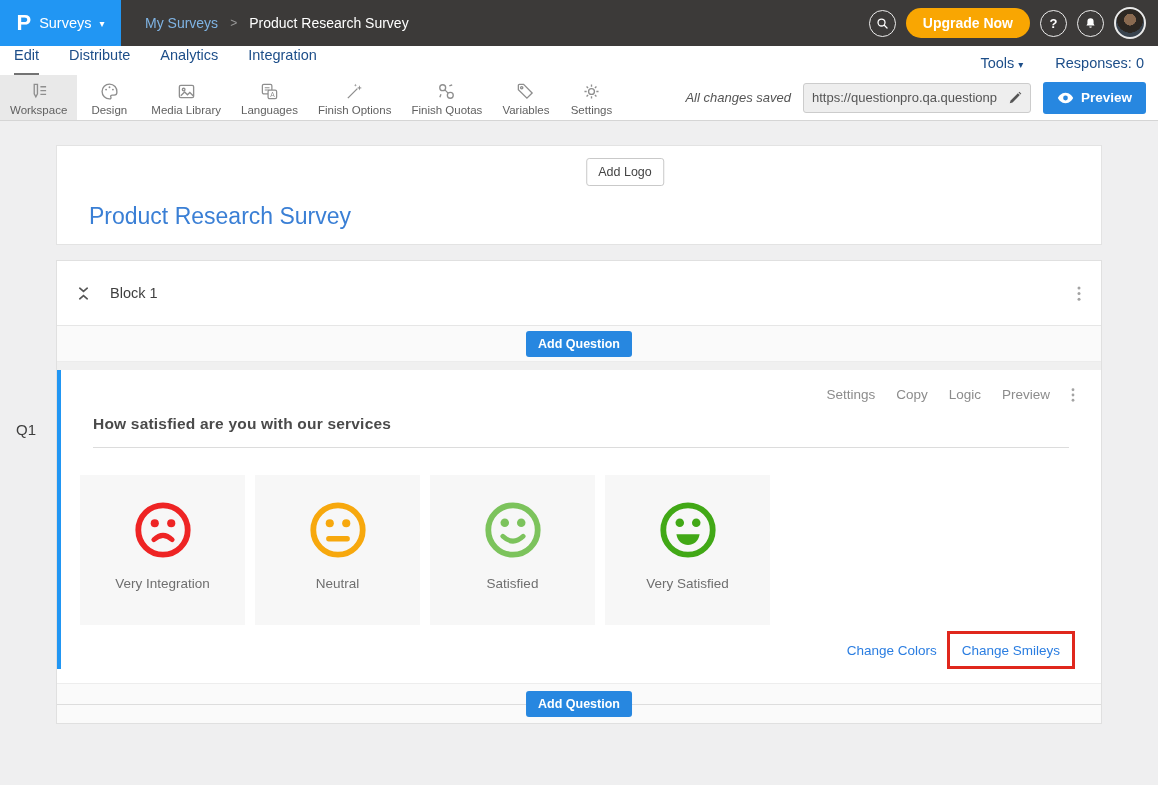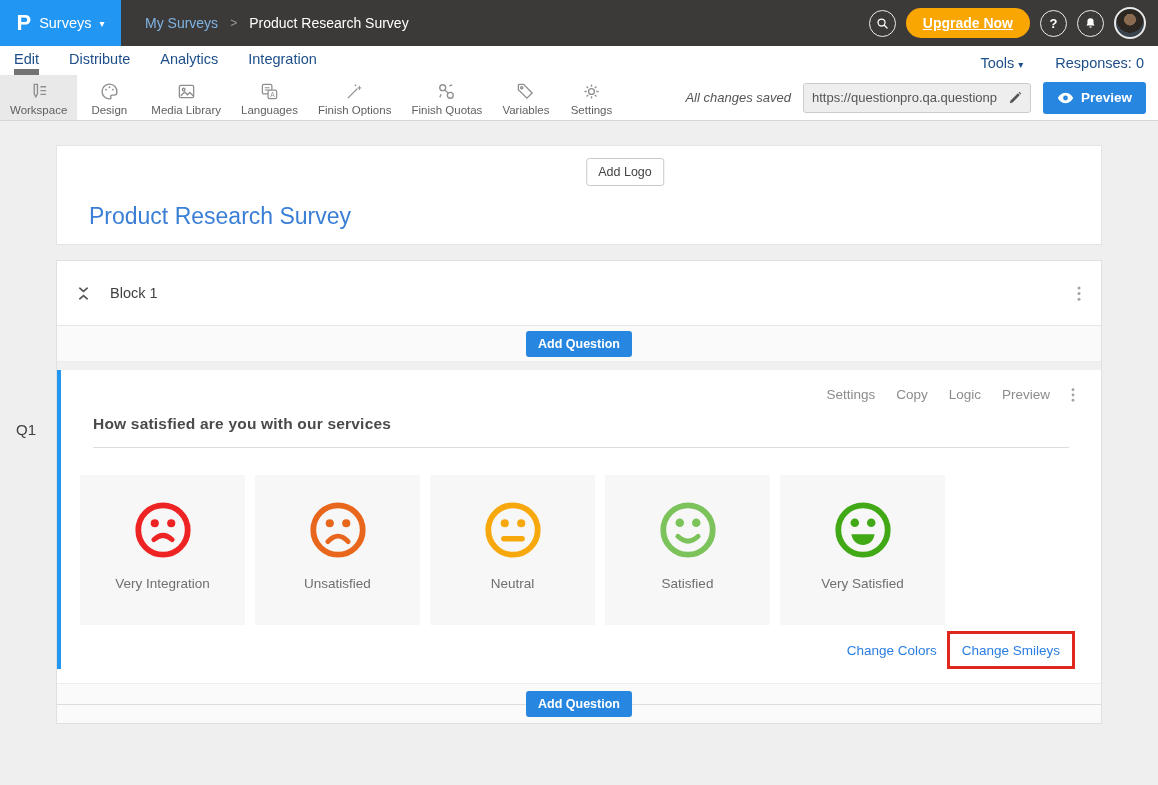--- a/index.html
+++ b/index.html
@@ -15,30 +15,30 @@
   .caret { font-size:10px; }
   .breadcrumb { margin-left:24px; display:flex; align-items:center; font-size:14px; }
   .crumb-parent { color:#7fb3e3; cursor:pointer; }
   .crumb-sep { color:#9a9a9a; margin:0 12px; font-size:12px; }
   .crumb-current { color:#fff; }
   .topbar-right { margin-left:auto; display:flex; align-items:center; gap:10px; padding-right:12px; }
   .circle-btn { width:27px; height:27px; border:1.5px solid rgba(255,255,255,.9);
     border-radius:50%; display:flex; align-items:center; justify-content:center;
     color:#fff; font-size:13px; font-weight:bold; cursor:pointer; }
   .upgrade-btn { background:#f9a602; color:#fff; font-size:14px; font-weight:bold;
-    border:none; border-radius:16px; padding:7px 17px; cursor:pointer;text-decoration:underline; }
+    border:none; border-radius:16px; padding:7px 17px; cursor:pointer; }
   .avatar { width:32px; height:32px; border-radius:50%; border:2px solid #e9e9e9;
     background: radial-gradient(circle at 50% 38%, #8a6a50 0 26%, #2c2722 27% 58%, #39434e 59%);
     cursor:pointer; }
 
   
   .navrow { height:29px; background:#fff; display:flex; align-items:flex-end; padding:0 14px; }
   .nav-tabs { display:flex; gap:30px; }
   .nav-tab { font-size:14.5px; font-weight:500; color:#1d4e89; padding-bottom:4px; cursor:pointer; }
-  .nav-tab.active { border-bottom:6px solid #737373; padding-bottom:2px; }
+  .nav-tab.active { border-bottom:2px solid #737373; padding-bottom:10px; }
   .nav-right { margin-left:auto; display:flex; gap:32px; align-items:flex-end; }
   .nav-right .nav-tab { cursor:pointer; }
 
   
   .toolbar { height:46px; background:#fff; border-bottom:1px solid #d5d5d5;
     display:flex; align-items:stretch; }
   .tool-item { min-width:64px; padding:5px 10px 3px; display:flex; flex-direction:column;
     align-items:center; justify-content:center; gap:3px; color:#616161;
     font-size:11.5px; cursor:pointer; white-space:nowrap; }
   .tool-item svg { width:19px; height:19px; color:#8e8e8e; }
@@ -292,29 +292,20 @@
 
       <div class="options-row">
         <div class="option-card">
           <svg class="smiley" viewBox="0 0 64 64" style="color: rgb(238, 36, 36);">
               <circle cx="32" cy="32" r="25.5" fill="none" stroke="currentColor" stroke-width="6"></circle>
               <circle cx="23.5" cy="25" r="4.2" fill="currentColor"></circle>
               <circle cx="40.5" cy="25" r="4.2" fill="currentColor"></circle>
               <path d="M22.5 42 Q32 33 41.5 42" fill="none" stroke="currentColor" stroke-width="5" stroke-linecap="round"></path>
             </svg>
           <span class="option-label">Very Integration</span>
-        </div>
-        <div class="option-card">
-          <svg class="smiley" viewBox="0 0 64 64" style="color: rgb(232, 103, 29);">
-              <circle cx="32" cy="32" r="25.5" fill="none" stroke="currentColor" stroke-width="6"></circle>
-              <circle cx="23.5" cy="25" r="4.2" fill="currentColor"></circle>
-              <circle cx="40.5" cy="25" r="4.2" fill="currentColor"></circle>
-              <path d="M21.5 44 Q32 32.5 42.5 44" fill="none" stroke="currentColor" stroke-width="5" stroke-linecap="round"></path>
-            </svg>
-          <span class="option-label">Unsatisfied</span>
         </div>
         <div class="option-card">
           <svg class="smiley" viewBox="0 0 64 64" style="color: rgb(247, 168, 13);">
               <circle cx="32" cy="32" r="25.5" fill="none" stroke="currentColor" stroke-width="6"></circle>
               <circle cx="23.5" cy="25" r="4.2" fill="currentColor"></circle>
               <circle cx="40.5" cy="25" r="4.2" fill="currentColor"></circle>
               <line x1="22.5" y1="41" x2="41.5" y2="41" stroke="currentColor" stroke-width="5.5" stroke-linecap="round"></line>
             </svg>
           <span class="option-label">Neutral</span>
         </div>

